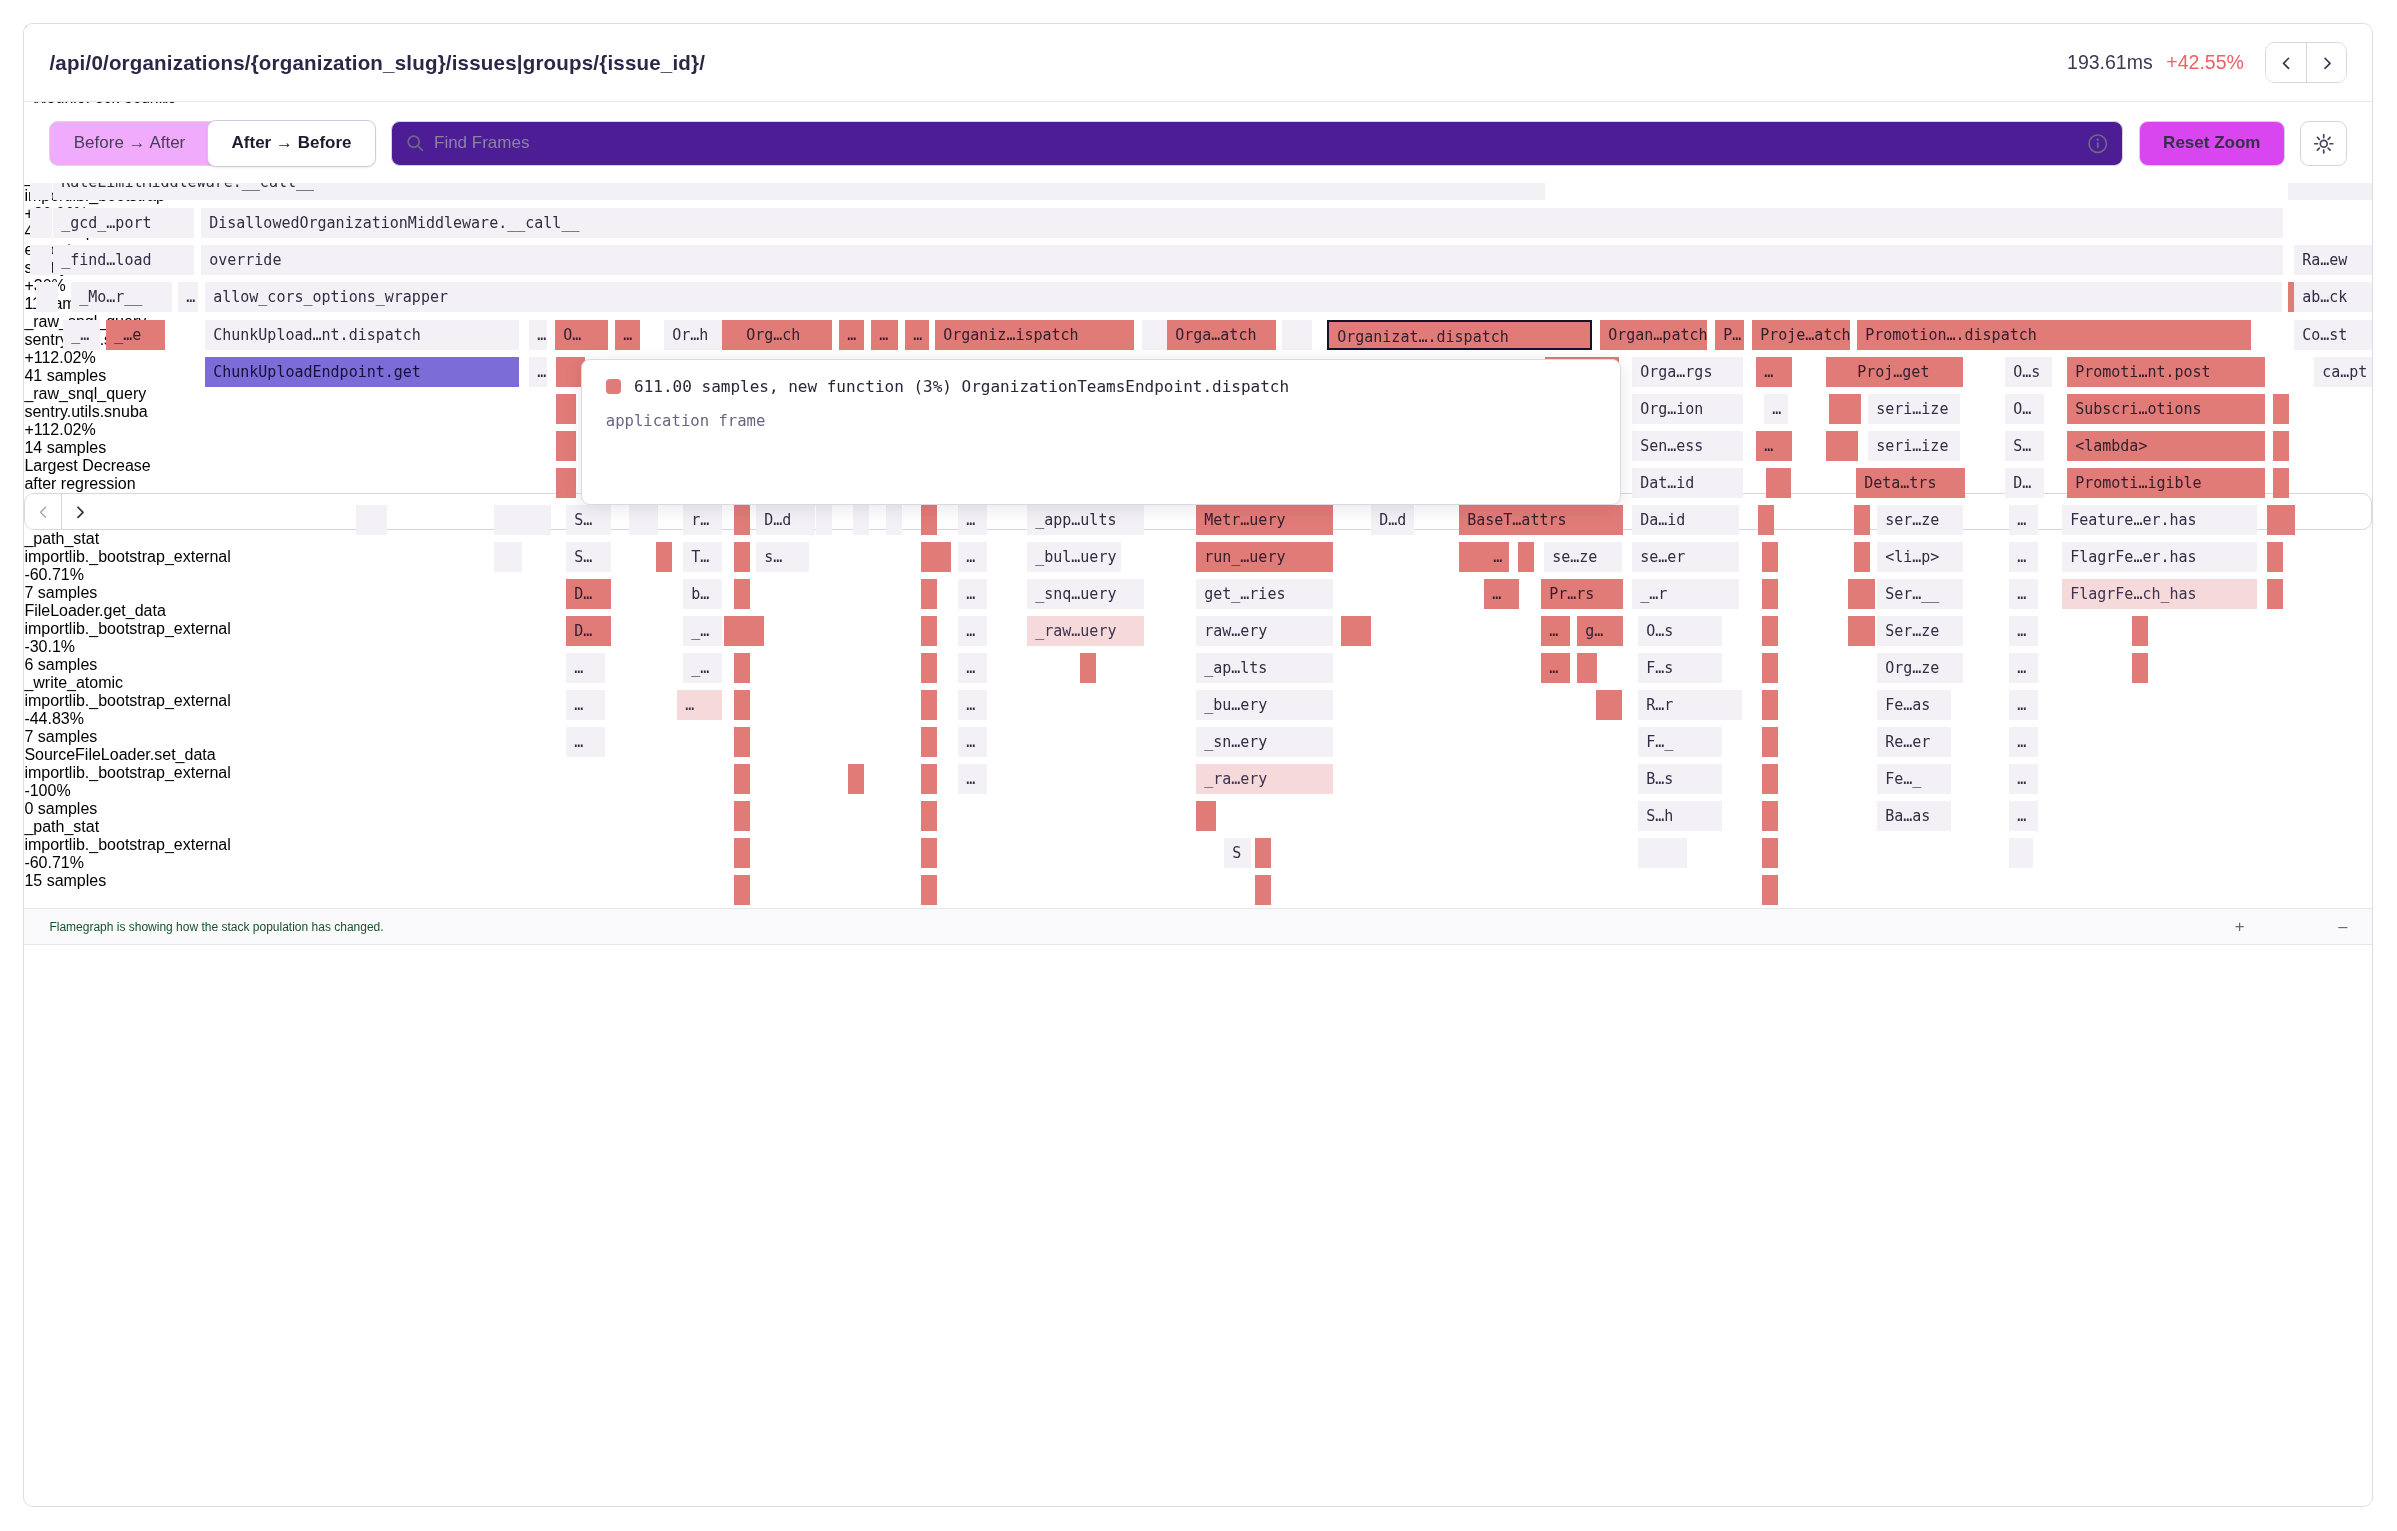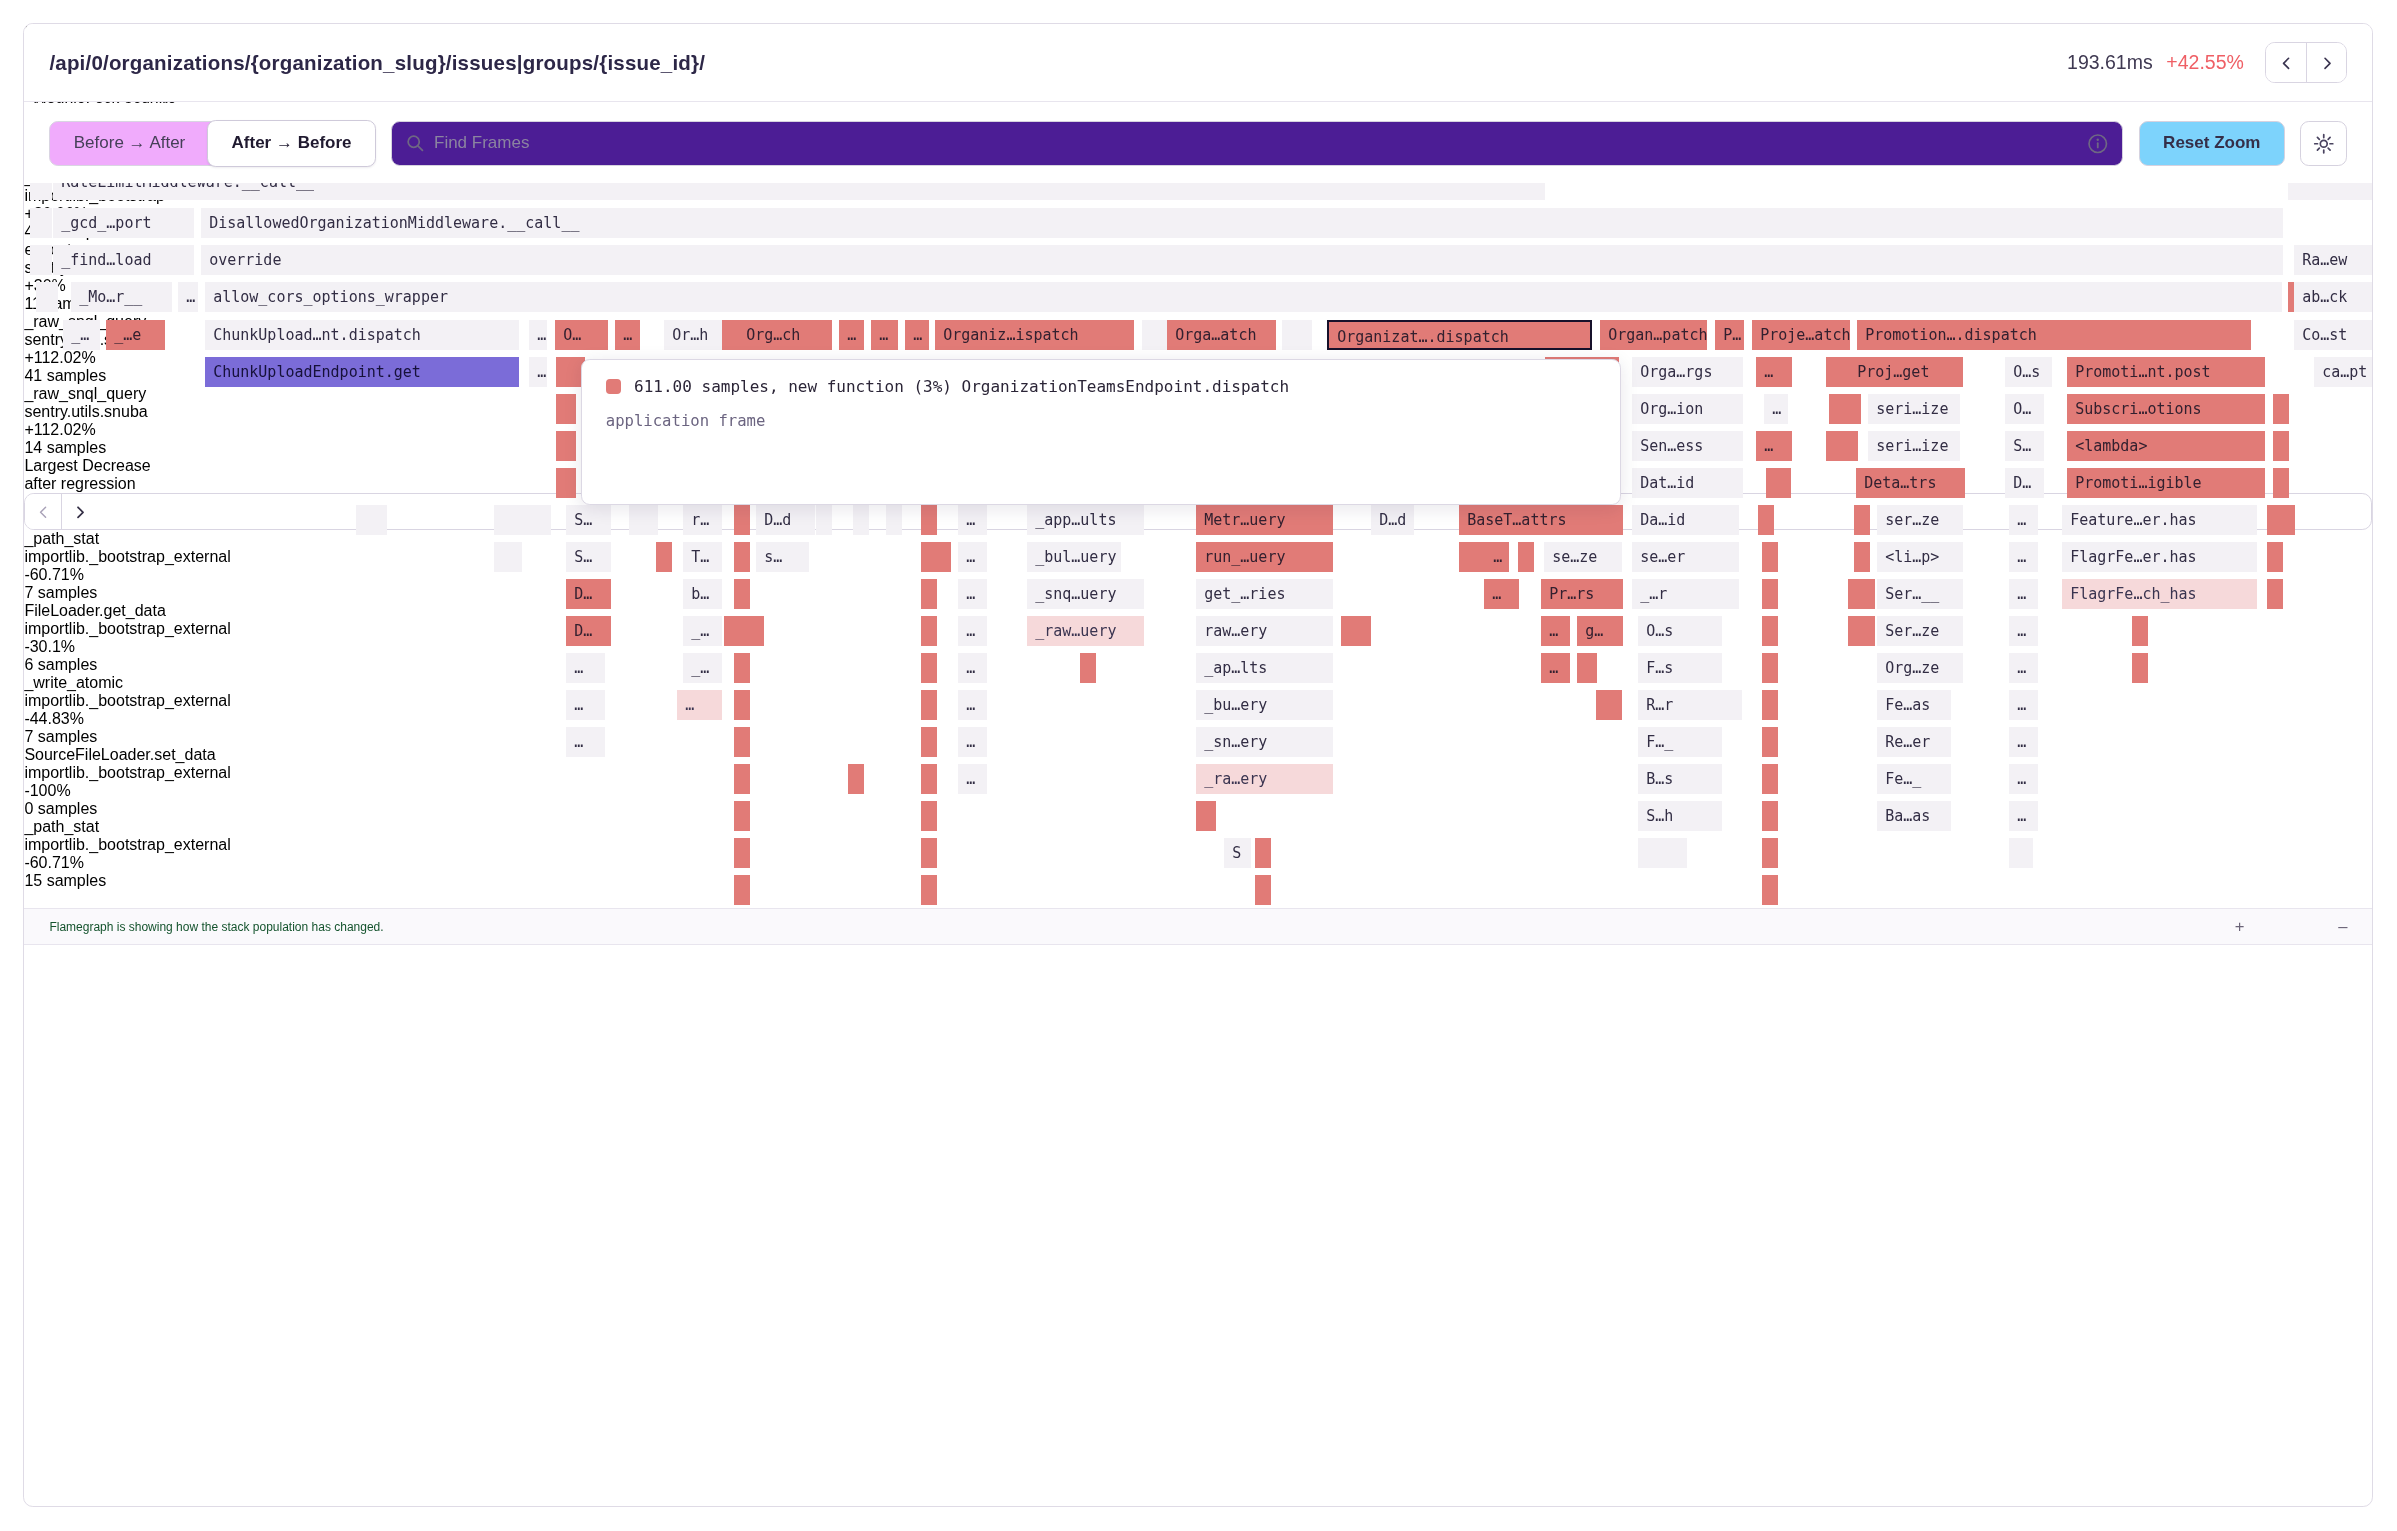--- a/index.html
+++ b/index.html
@@ -16,21 +16,21 @@
   .pair button + button{border-left:1.5px solid #d9d5e2;}
   .chev{width:14.6px;height:14.6px;}
 
   
   .tbar{position:absolute;left:0;top:79px;width:100%;height:80px;display:flex;align-items:center;padding:0 25px;box-sizing:border-box;gap:15.6px;background:#fff;z-index:6;}
   .seg{display:flex;align-items:center;background:#f0abfc;border:1.5px solid #d9d5e2;border-radius:8.8px;height:45px;box-sizing:border-box;}
   .seg .s{padding:0 23.4px;font-size:17px;color:#453f58;height:45px;display:flex;align-items:center;cursor:pointer;white-space:nowrap;font-family:"Liberation Sans","DejaVu Sans",sans-serif;}
   .seg .s.on{background:#fff;border:1.5px solid #cfcada;border-radius:8.8px;font-weight:bold;color:#201a30;height:45px;margin:-1.5px;box-shadow:0 1px 2px rgba(40,30,70,.08);}
   .search{flex:1;height:45px;border:1.5px solid #d6d2df;border-radius:8.8px;display:flex;align-items:center;padding:0 13.7px 0 13.7px;box-sizing:border-box;background:#4c1d95;}
   .search .ph{flex:1;font-size:17px;color:#8b84a0;margin-left:9.8px;}
-  .btn{height:45px;border:1.5px solid #d6d2df;border-radius:8.8px;background:#7dd3fc;font-size:17px;font-weight:bold;color:#352f49;padding:0 23.4px;cursor:pointer;font-family:"Liberation Sans",sans-serif;}
+  .btn{height:45px;border:1.5px solid #d6d2df;border-radius:8.8px;background:#d946ef;font-size:17px;font-weight:bold;color:#352f49;padding:0 23.4px;cursor:pointer;font-family:"Liberation Sans",sans-serif;}
   .icobtn{width:47px;height:45px;border:1.5px solid #d6d2df;border-radius:8.8px;background:#fff;display:flex;align-items:center;justify-content:center;cursor:pointer;box-sizing:border-box;}
 
   
   .flame{position:absolute;left:0;top:0;width:100%;height:884px;z-index:1;}
   .frame{position:absolute;box-sizing:border-box;overflow:hidden;white-space:nowrap;padding:0 7.8px;font:15px/30px "DejaVu Sans Mono",monospace;cursor:pointer;}
   .frame.g{background:#f3f1f5;color:#322d44;}
   .frame.r{background:#e17b77;color:#33202f;}
   .frame.k{background:#f6d9da;color:#3a3450;}
   .frame.p{background:#7b6cd8;color:#16113a;}
   .frame.h{background:#e17b77;color:#33202f;border:2px solid #17112b;}

